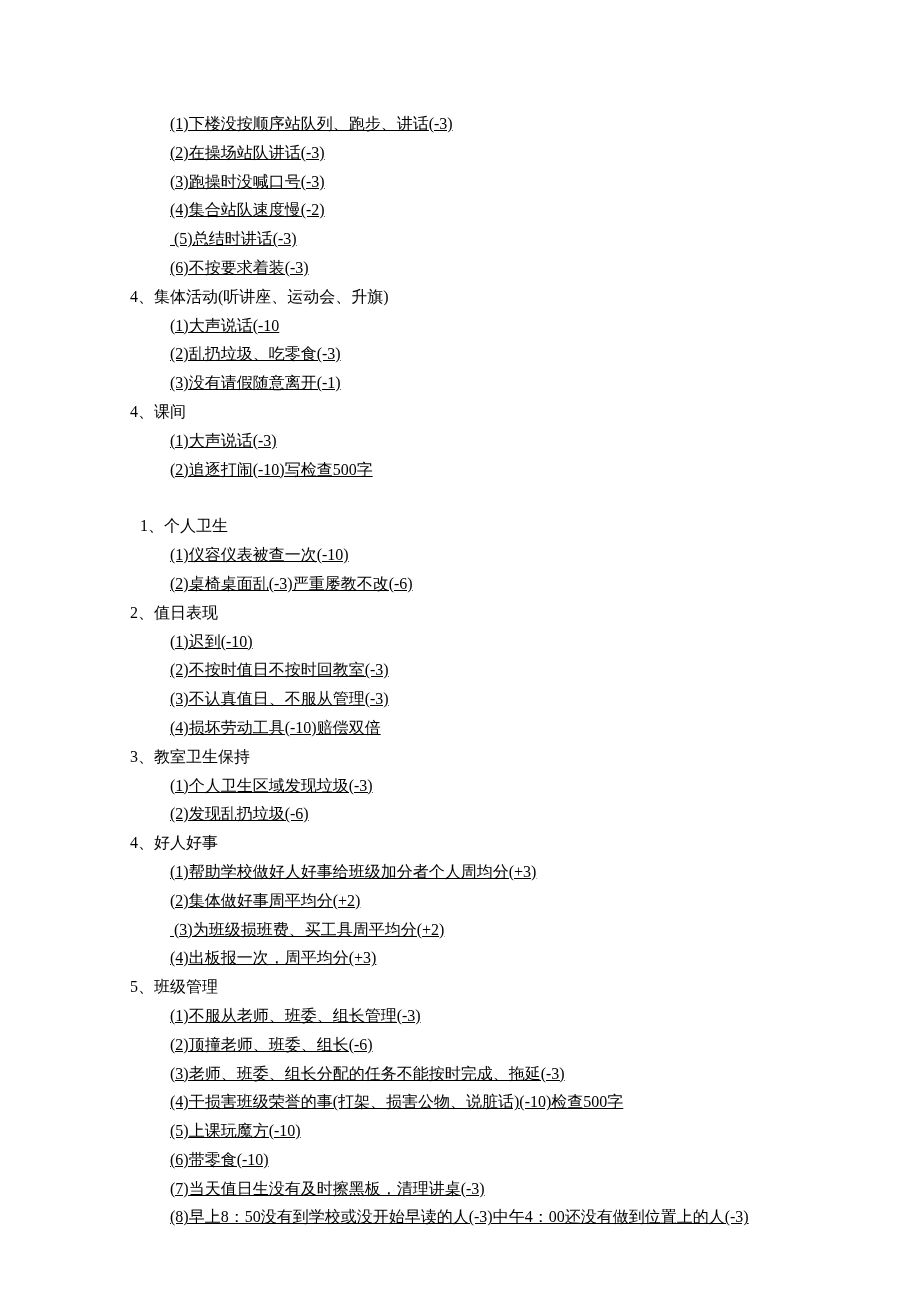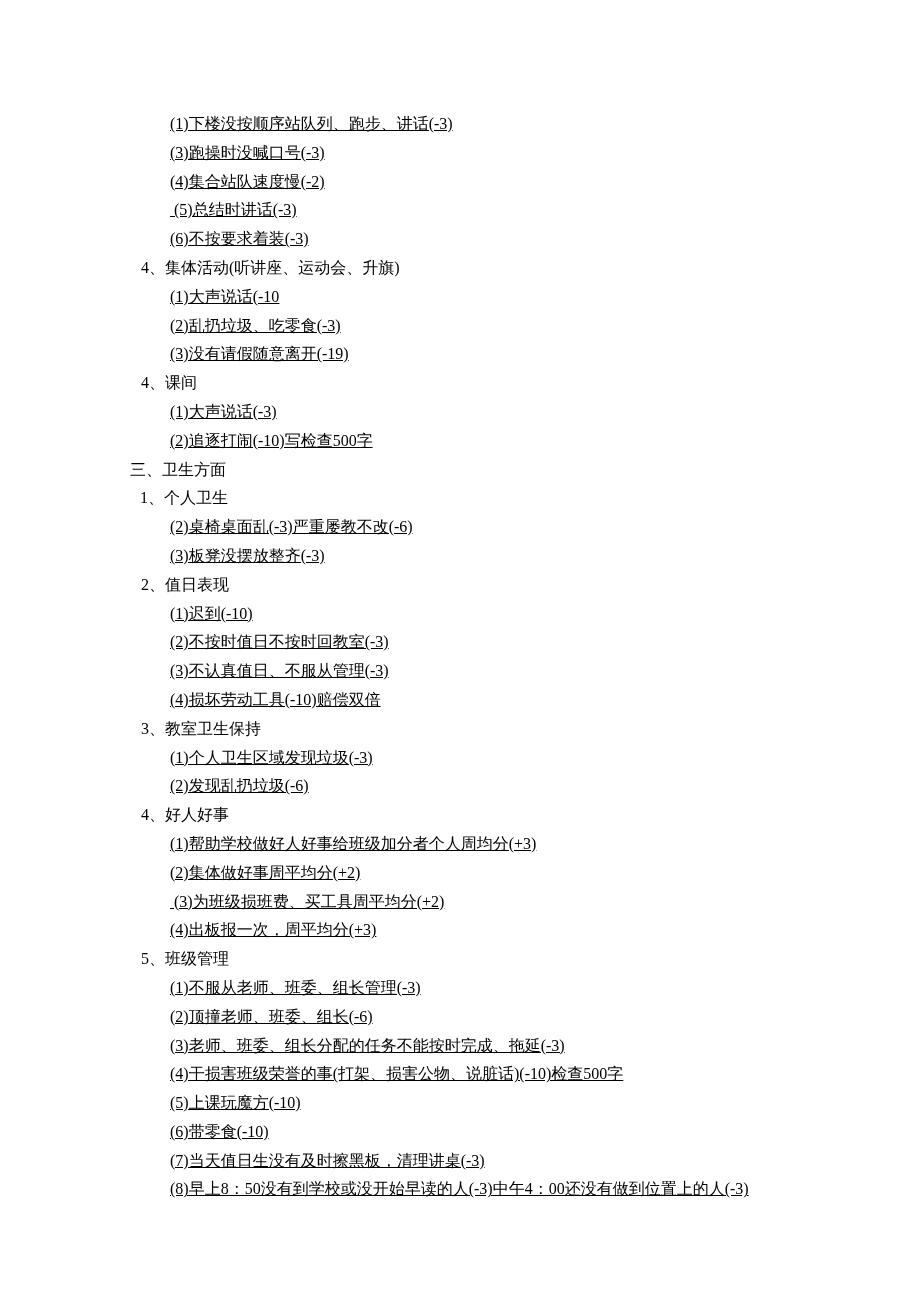--- a/index.html
+++ b/index.html
@@ -12,45 +12,45 @@
     line-height: 1.8;
   }
   .page {
     width: 920px;
     min-height: 1301px;
     box-sizing: border-box;
     padding: 110px 120px 60px 130px;
     background: #fff;
   }
   .l2 { padding-left: 40px; text-decoration: underline; }  
-  .l1 { padding-left: 0; margin-left: 11px; }     
+  .l1 { padding-left: 0; }     
   .l0 { padding-left: 0; }     
-  .l1b { padding-left: 10px; } 
+  .l1b { padding-left: 10px; margin-top: 28px; } 
   .line { white-space: pre; }
 </style>
 </head>
 <body>
 
 <div class="page" id="page-root">
     <div class="line l2">(1)下楼没按顺序站队列、跑步、讲话(-3)</div>
+    <div class="line l2">(2)在操场站队讲话(-3)</div>
     <div class="line l2">(3)跑操时没喊口号(-3)</div>
     <div class="line l2">(4)集合站队速度慢(-2)</div>
     <div class="line l2"> (5)总结时讲话(-3)</div>
     <div class="line l2">(6)不按要求着装(-3)</div>
     <div class="line l1">4、集体活动(听讲座、运动会、升旗)</div>
     <div class="line l2">(1)大声说话(-10</div>
     <div class="line l2">(2)乱扔垃圾、吃零食(-3)</div>
-    <div class="line l2">(3)没有请假随意离开(-19)</div>
+    <div class="line l2">(3)没有请假随意离开(-1)</div>
     <div class="line l1">4、课间</div>
     <div class="line l2">(1)大声说话(-3)</div>
     <div class="line l2">(2)追逐打闹(-10)写检查500字</div>
-    <div class="line l0">三、卫生方面</div>
     <div class="line l1b">1、个人卫生</div>
+    <div class="line l2">(1)仪容仪表被查一次(-10)</div>
     <div class="line l2">(2)桌椅桌面乱(-3)严重屡教不改(-6)</div>
-    <div class="line l2">(3)板凳没摆放整齐(-3)</div>
     <div class="line l1">2、值日表现</div>
     <div class="line l2">(1)迟到(-10)</div>
     <div class="line l2">(2)不按时值日不按时回教室(-3)</div>
     <div class="line l2">(3)不认真值日、不服从管理(-3)</div>
     <div class="line l2">(4)损坏劳动工具(-10)赔偿双倍</div>
     <div class="line l1">3、教室卫生保持</div>
     <div class="line l2">(1)个人卫生区域发现垃圾(-3)</div>
     <div class="line l2">(2)发现乱扔垃圾(-6)</div>
     <div class="line l1">4、好人好事</div>
     <div class="line l2">(1)帮助学校做好人好事给班级加分者个人周均分(+3)</div>

